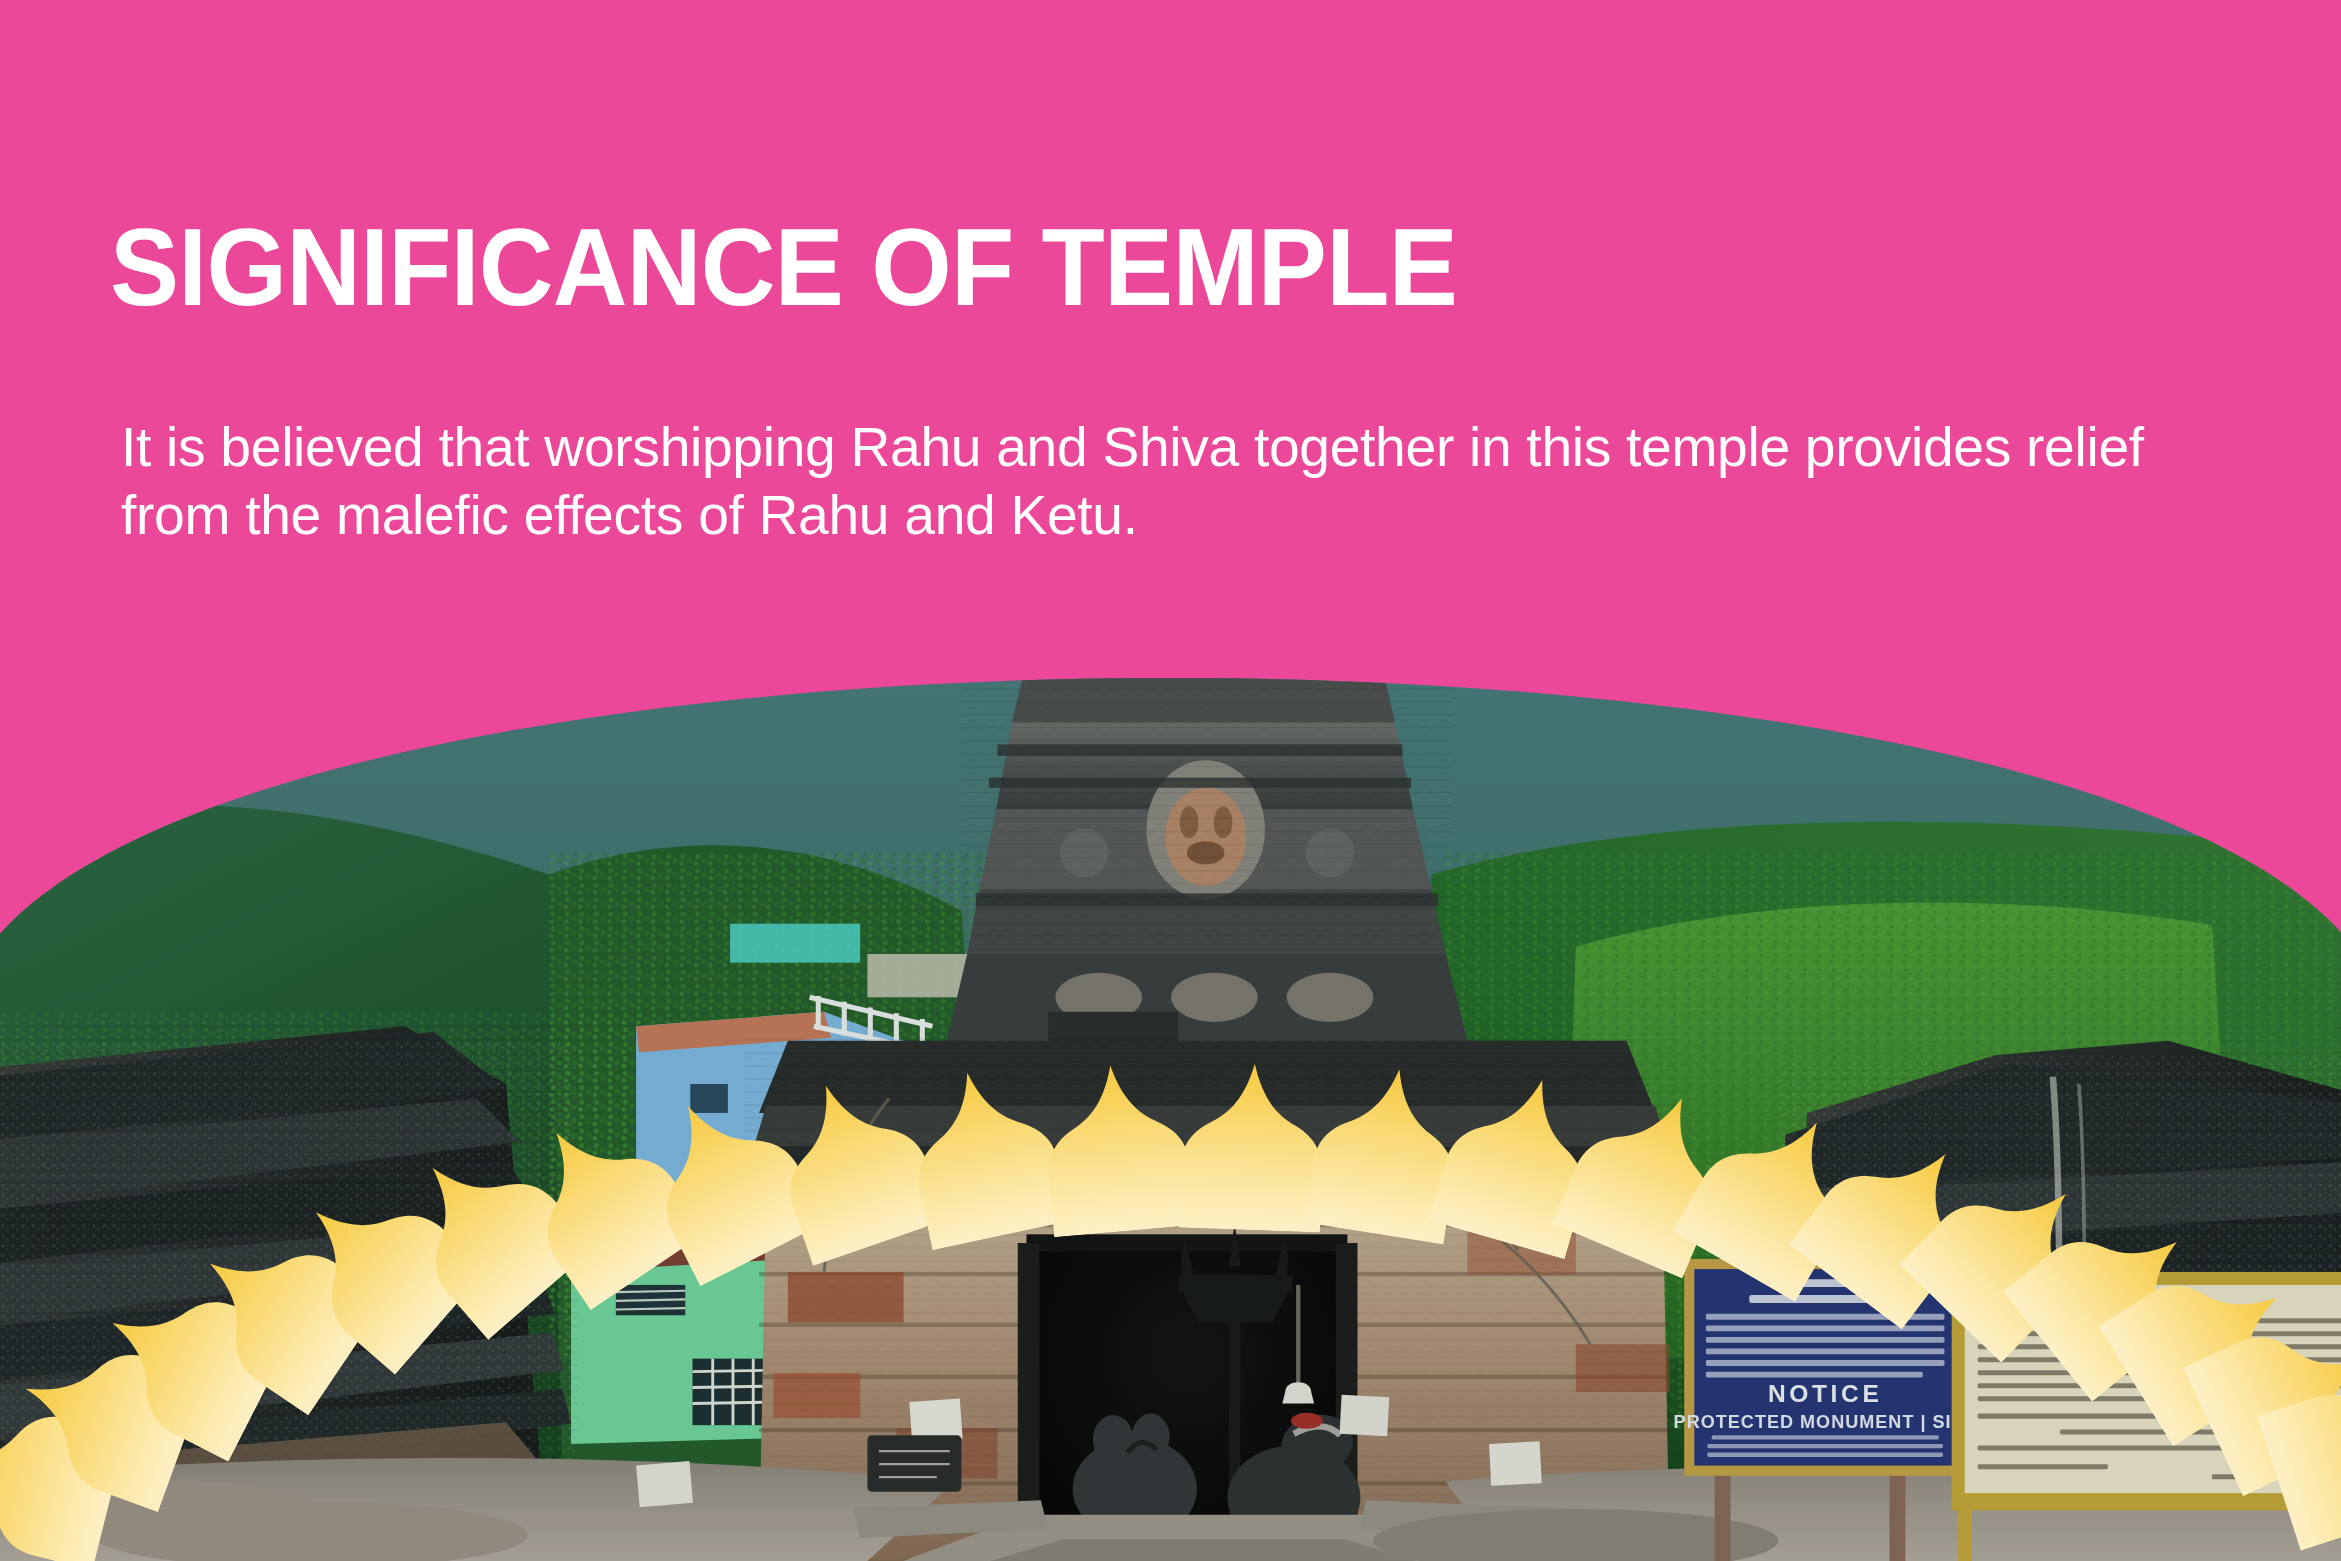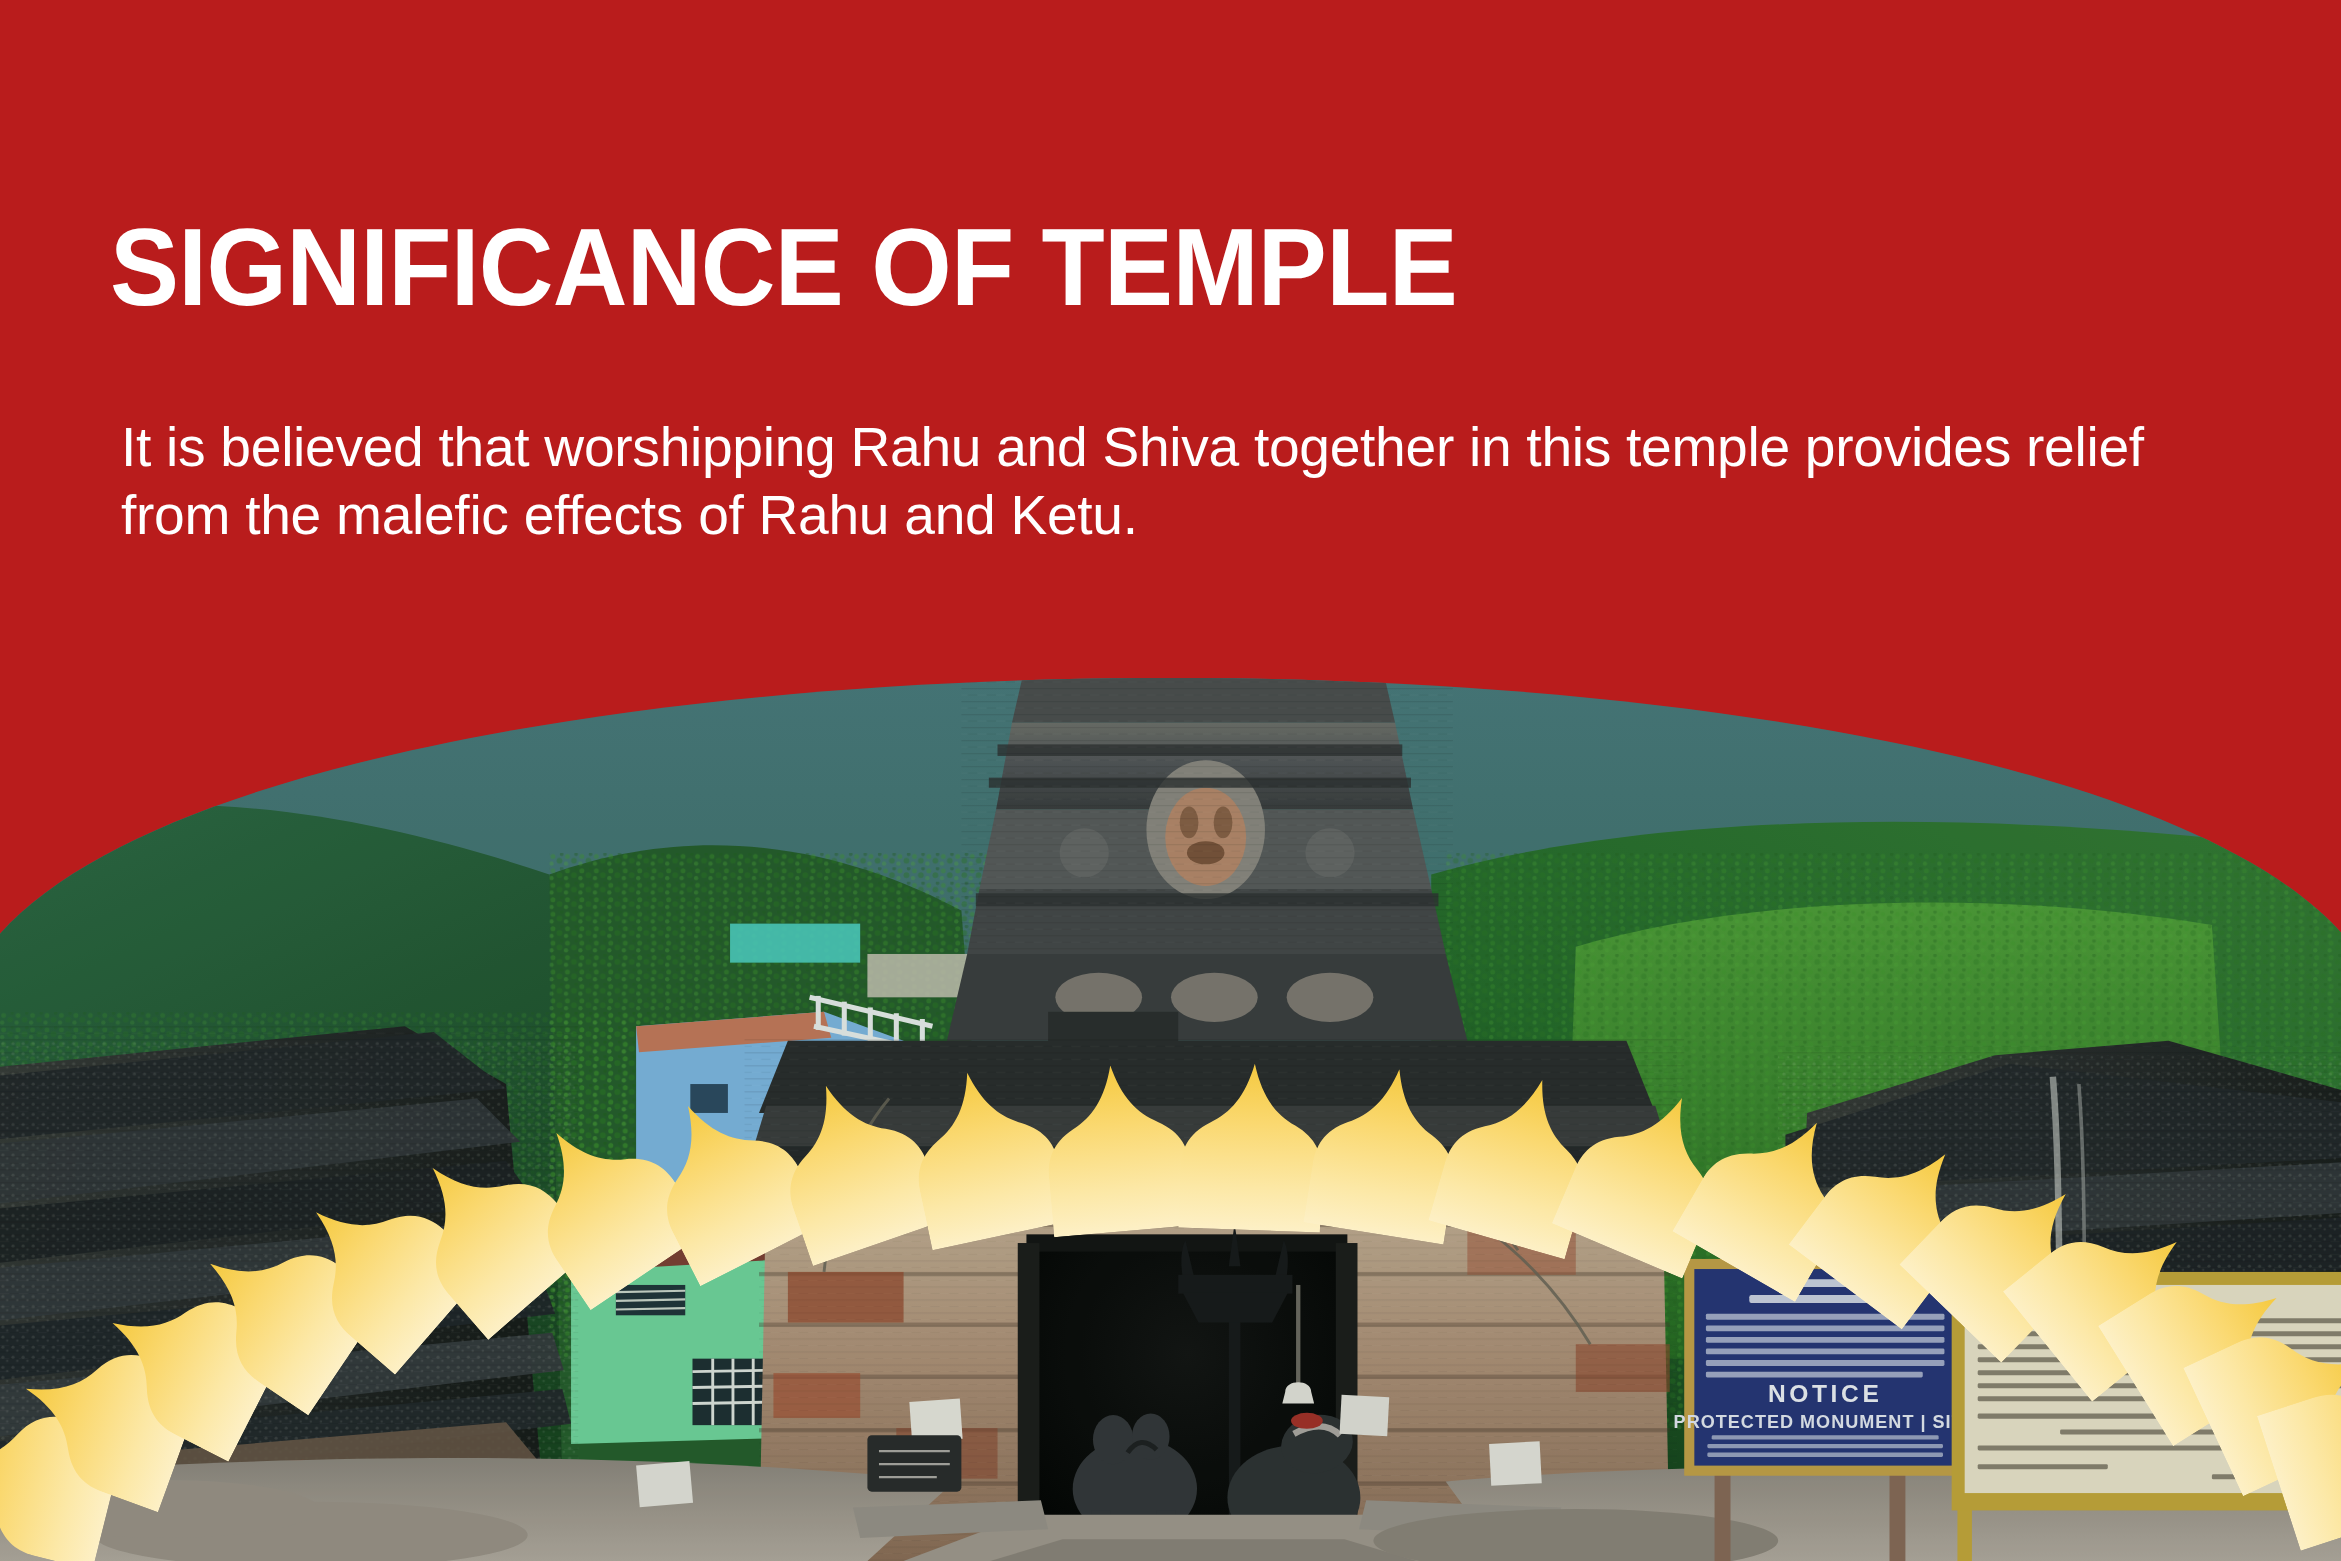--- a/index.html
+++ b/index.html
@@ -46,21 +46,21 @@
     position:absolute;
     left:0; top:636px;
     width:2342px; height:925px;
   }
   #arch-svg{display:block;width:2342px;height:925px;}
   .nosel{user-select:none;}
 </style>
 </head>
 <body>
 
-<div id="slide" style="background: #b91c1c;">
+<div id="slide" style="background: #ec4899;">
 
   <h1 id="title" class="nosel">SIGNIFICANCE OF TEMPLE</h1>
 
   <p id="body-text" class="nosel">It is believed that worshipping Rahu and Shiva together in this temple provides relief from the malefic effects of Rahu and Ketu.</p>
 
   <div id="arch-wrap">
     <svg id="arch-svg" viewBox="0 0 3240 1280" preserveAspectRatio="none">
       <defs>
 
         <clipPath id="archClip">

